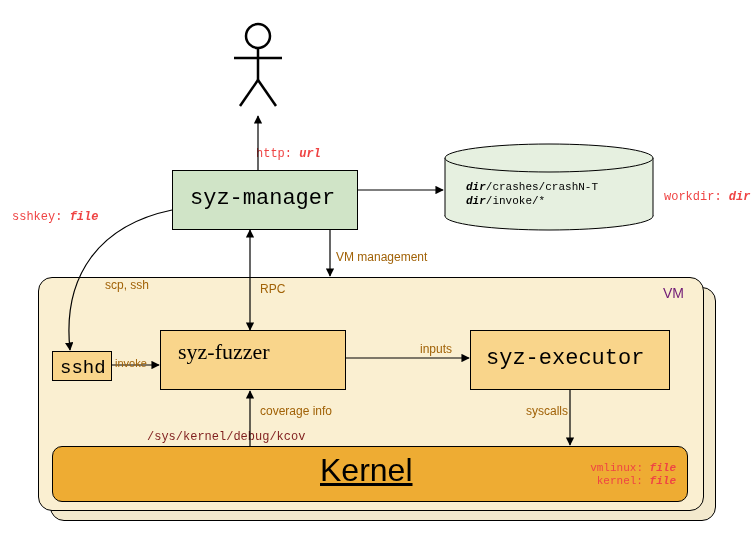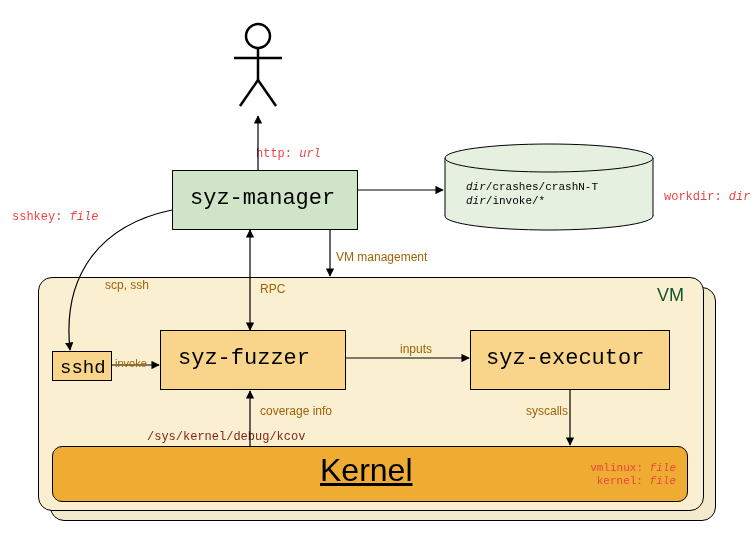--- a/index.html
+++ b/index.html
@@ -32,25 +32,25 @@
     border-radius: 14px;
   }
   .vm-shadow {
     background: #f3e9cd;
     border-radius: 14px;
   }
   .mono {
     font-family: "Courier New", Courier, monospace;
   }
   .red { color: #ef4444; }
-  .bold { font-weight: normal; }
+  .bold { font-weight: bold; }
   .italic { font-style: italic; }
   .lbl {
-    font-size: 18px;
-    color: #14532d;
+    font-size: 14px;
+    color: #701a75;
   }
   .lbl-sm {
     font-size: 12px;
     color: #a16207;
   }
   .big {
     font-size: 32px;
     font-family: Verdana, sans-serif;
   }
   .big-mono {
@@ -80,21 +80,21 @@
     <span class="red">vmlinux:</span>
     <span class="red bold italic">file</span><br>
     <span class="red">kernel:</span>
     <span class="red bold italic">file</span>
   </div>
 
   <div class="abs yellow-box box" style="left:52px; top:351px; width:60px; height:30px;"></div>
   <div class="abs mono" style="left:60px; top:357px; font-size:19px;">sshd</div>
 
   <div class="abs yellow-box box" style="left:160px; top:330px; width:186px; height:60px;"></div>
-  <div class="abs mono big-mono" style="left:178px; top:346px;">syz-fuzzer</div>
+  <div class="abs mono big-mono" style="left:178px; top:339px;font-family:Liberation Serif, serif;">syz-fuzzer</div>
 
   <div class="abs yellow-box box" style="left:470px; top:330px; width:200px; height:60px;"></div>
   <div class="abs mono big-mono" style="left:486px; top:346px;">syz-executor</div>
 
   <div class="abs green-box box" style="left:172px; top:170px; width:186px; height:60px;"></div>
   <div class="abs mono big-mono" style="left:190px; top:186px;">syz-manager</div>
 
   <div class="abs mono" style="left:256px; top:147px; font-size:12px;">
     <span class="red">http:</span>
     <span class="red bold italic">url</span>
@@ -155,17 +155,17 @@
 
     <line x1="250" y1="446" x2="250" y2="391" stroke="#000" stroke-width="1.2" marker-end="url(#arr)"></line>
 
     <line x1="570" y1="390" x2="570" y2="445" stroke="#000" stroke-width="1.2" marker-end="url(#arr)"></line>
   </svg>
 
   <div class="abs lbl-sm" style="left:105px; top:278px;">scp, ssh</div>
   <div class="abs lbl-sm" style="left:115px; top:357px; font-size:11px;">invoke</div>
   <div class="abs lbl-sm" style="left:260px; top:282px;">RPC</div>
   <div class="abs lbl-sm" style="left:336px; top:250px;">VM management</div>
-  <div class="abs lbl-sm" style="left:400px; top:342px;">inputs</div>
+  <div class="abs lbl-sm" style="left:420px; top:342px;">inputs</div>
   <div class="abs lbl-sm" style="left:260px; top:404px;">coverage info</div>
   <div class="abs lbl-sm" style="left:526px; top:404px;">syscalls</div>
 
 </div>
 
 </body></html>

